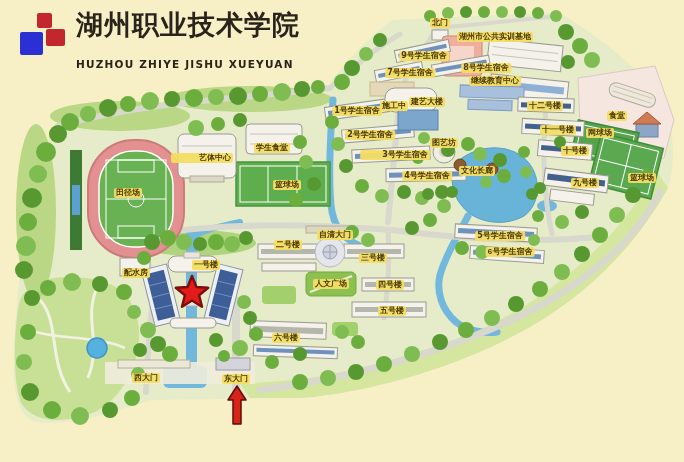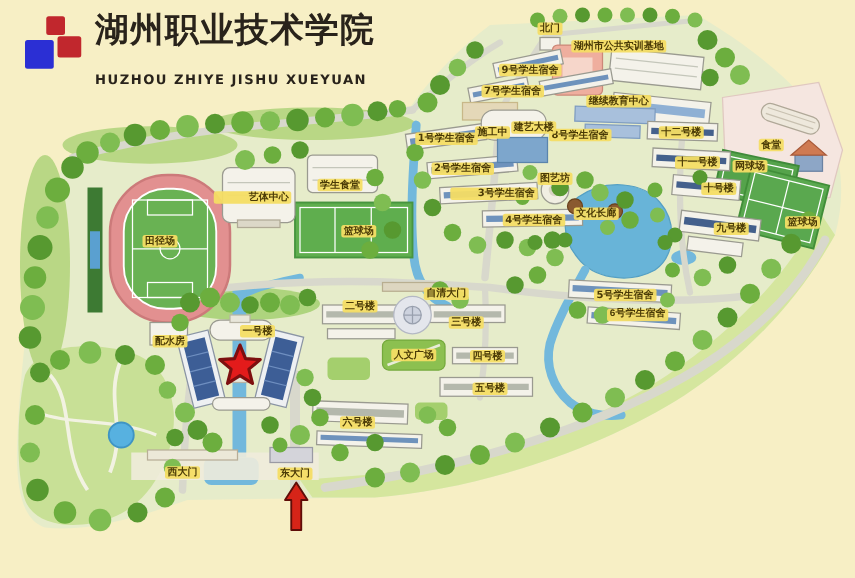--- a/index.html
+++ b/index.html
@@ -431,21 +431,21 @@
     <div class="logo-text">
       <div class="logo-title">湖州职业技术学院</div>
       <div class="logo-sub">HUZHOU ZHIYE JISHU XUEYUAN</div>
     </div>
   </div>
 
   <div id="labels-layer">
       <div class="chip" style="left: 440px; top: 23px;">北门</div>
       <div class="chip" style="left: 495px; top: 37px;">湖州市公共实训基地</div>
       <div class="chip" style="left: 424px; top: 56px;">9号学生宿舍</div>
-      <div class="chip" style="left: 464px; top: 68px; margin-top: 40px;">8号学生宿舍</div>
+      <div class="chip" style="left: 486px; top: 68px;">8号学生宿舍</div>
       <div class="chip" style="left: 410px; top: 73px;">7号学生宿舍</div>
       <div class="chip" style="left: 495px; top: 81px;">继续教育中心</div>
       <div class="chip" style="left: 394px; top: 90px; margin-top: 16px;">施工中</div>
       <div class="chip" style="left: 427px; top: 102px;">建艺大楼</div>
       <div class="chip" style="left: 545px; top: 106px;">十二号楼</div>
       <div class="chip" style="left: 357px; top: 111px;">1号学生宿舍</div>
       <div class="chip" style="left: 617px; top: 116px;">食堂</div>
       <div class="chip" style="left: 558px; top: 130px;">十一号楼</div>
       <div class="chip" style="left: 600px; top: 133px;">网球场</div>
       <div class="chip" style="left: 370px; top: 135px;">2号学生宿舍</div>
@@ -453,21 +453,21 @@
       <div class="chip" style="left: 272px; top: 148px;">学生食堂</div>
       <div class="chip" style="left: 575px; top: 151px;">十号楼</div>
       <div class="chip" style="left: 395px; top: 155px; padding-left: 22px;">3号学生宿舍</div>
       <div class="chip" style="left: 202px; top: 158px; padding-left: 28px;">艺体中心</div>
       <div class="chip" style="left: 477px; top: 171px;">文化长廊</div>
       <div class="chip" style="left: 427px; top: 176px;">4号学生宿舍</div>
       <div class="chip" style="left: 642px; top: 178px;">篮球场</div>
       <div class="chip" style="left: 585px; top: 183px;">九号楼</div>
       <div class="chip" style="left: 287px; top: 185px;">篮球场</div>
       <div class="chip" style="left: 128px; top: 193px;">田径场</div>
-      <div class="chip" style="left: 335px; top: 235px; margin-left: 22px;">自清大门</div>
+      <div class="chip" style="left: 335px; top: 235px;">自清大门</div>
       <div class="chip" style="left: 500px; top: 236px;">5号学生宿舍</div>
       <div class="chip" style="left: 510px; top: 252px; font-family: Liberation Mono, monospace;">6号学生宿舍</div>
       <div class="chip" style="left: 288px; top: 245px;">二号楼</div>
       <div class="chip" style="left: 373px; top: 258px;">三号楼</div>
       <div class="chip" style="left: 206px; top: 265px;">一号楼</div>
       <div class="chip" style="left: 136px; top: 273px;">配水房</div>
       <div class="chip" style="left: 331px; top: 284px;">人文广场</div>
       <div class="chip" style="left: 390px; top: 285px;">四号楼</div>
       <div class="chip" style="left: 392px; top: 311px;">五号楼</div>
       <div class="chip" style="left: 286px; top: 338px;">六号楼</div>

